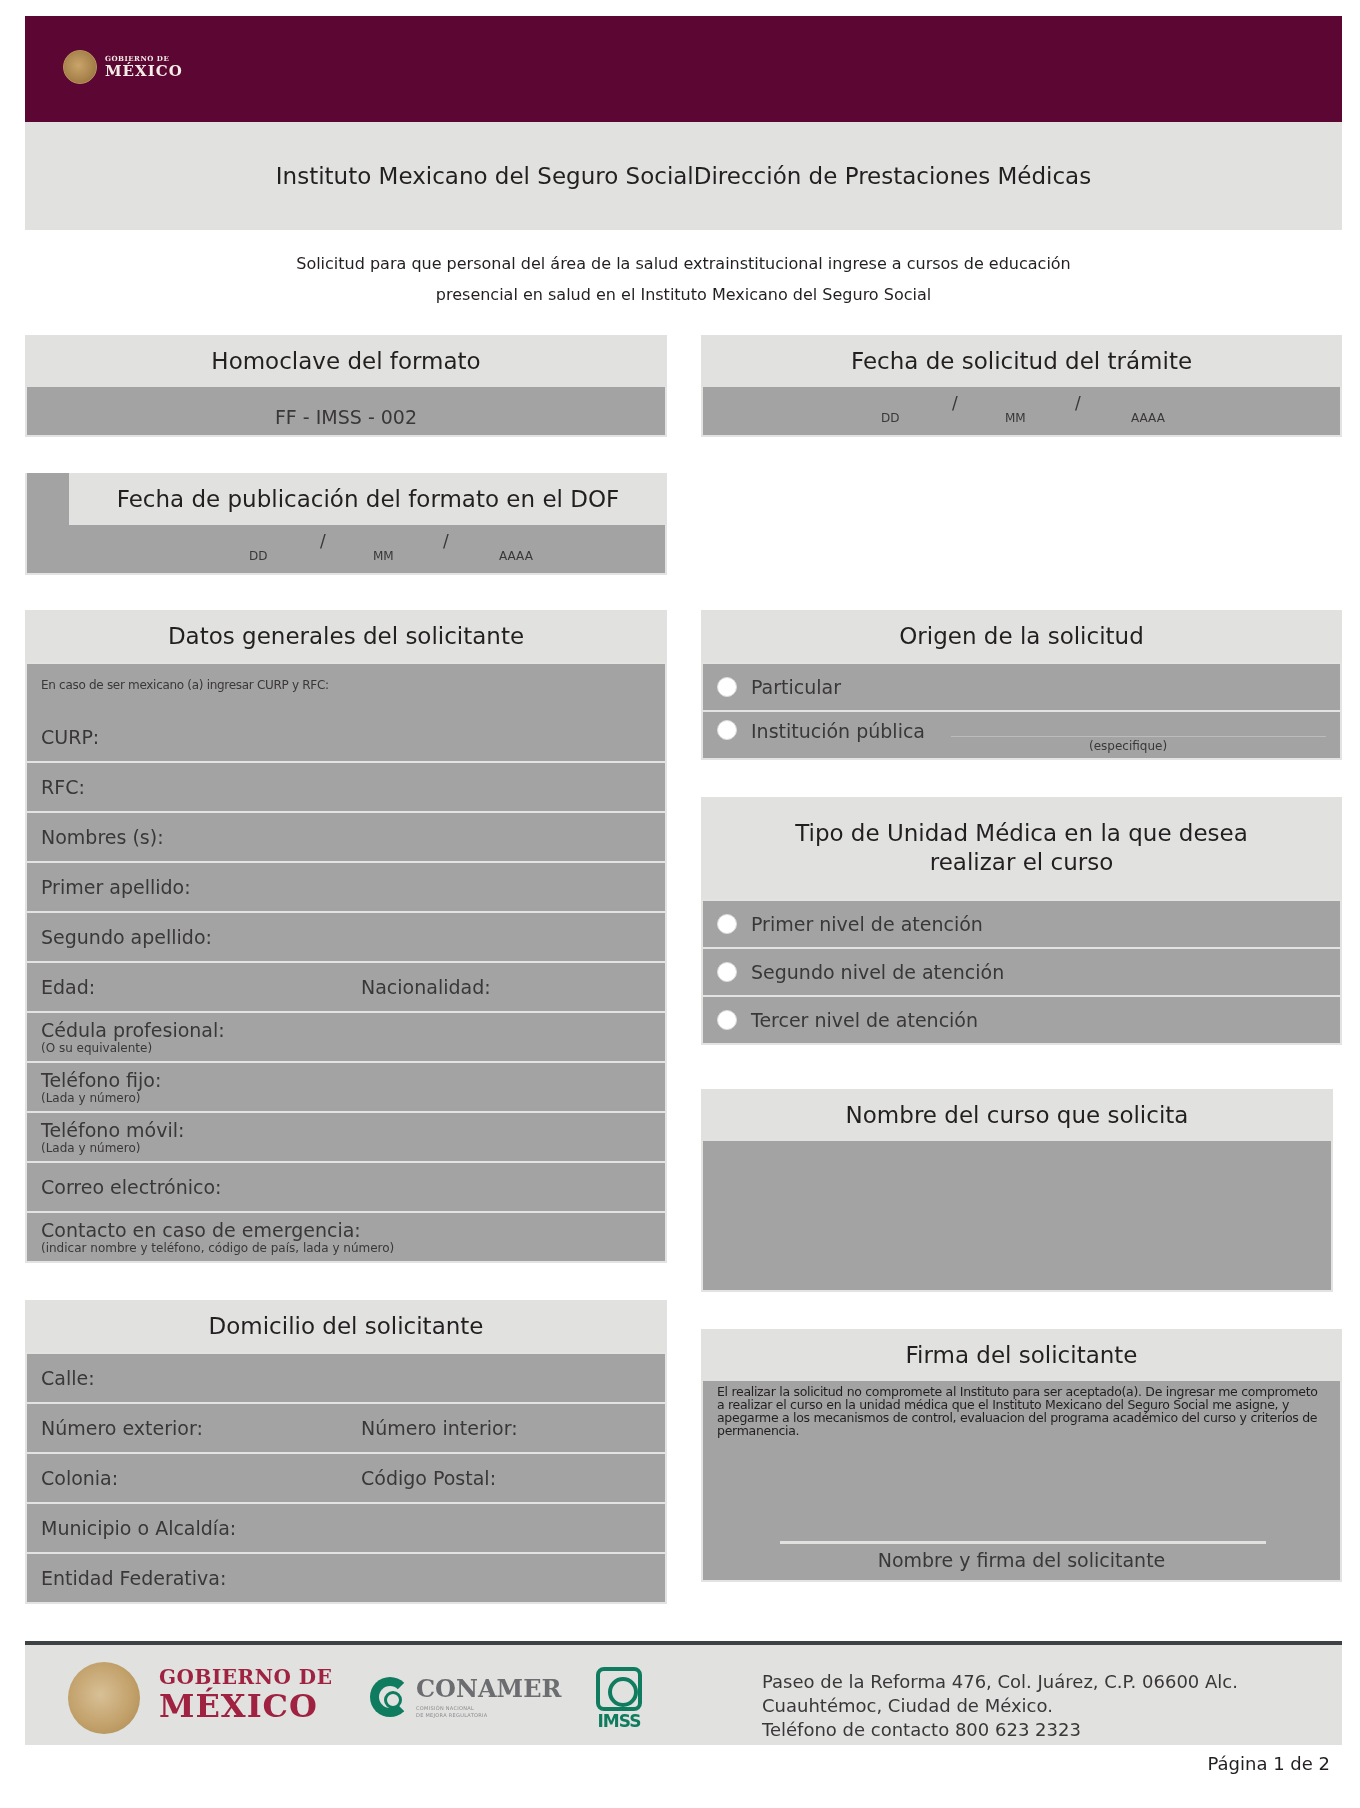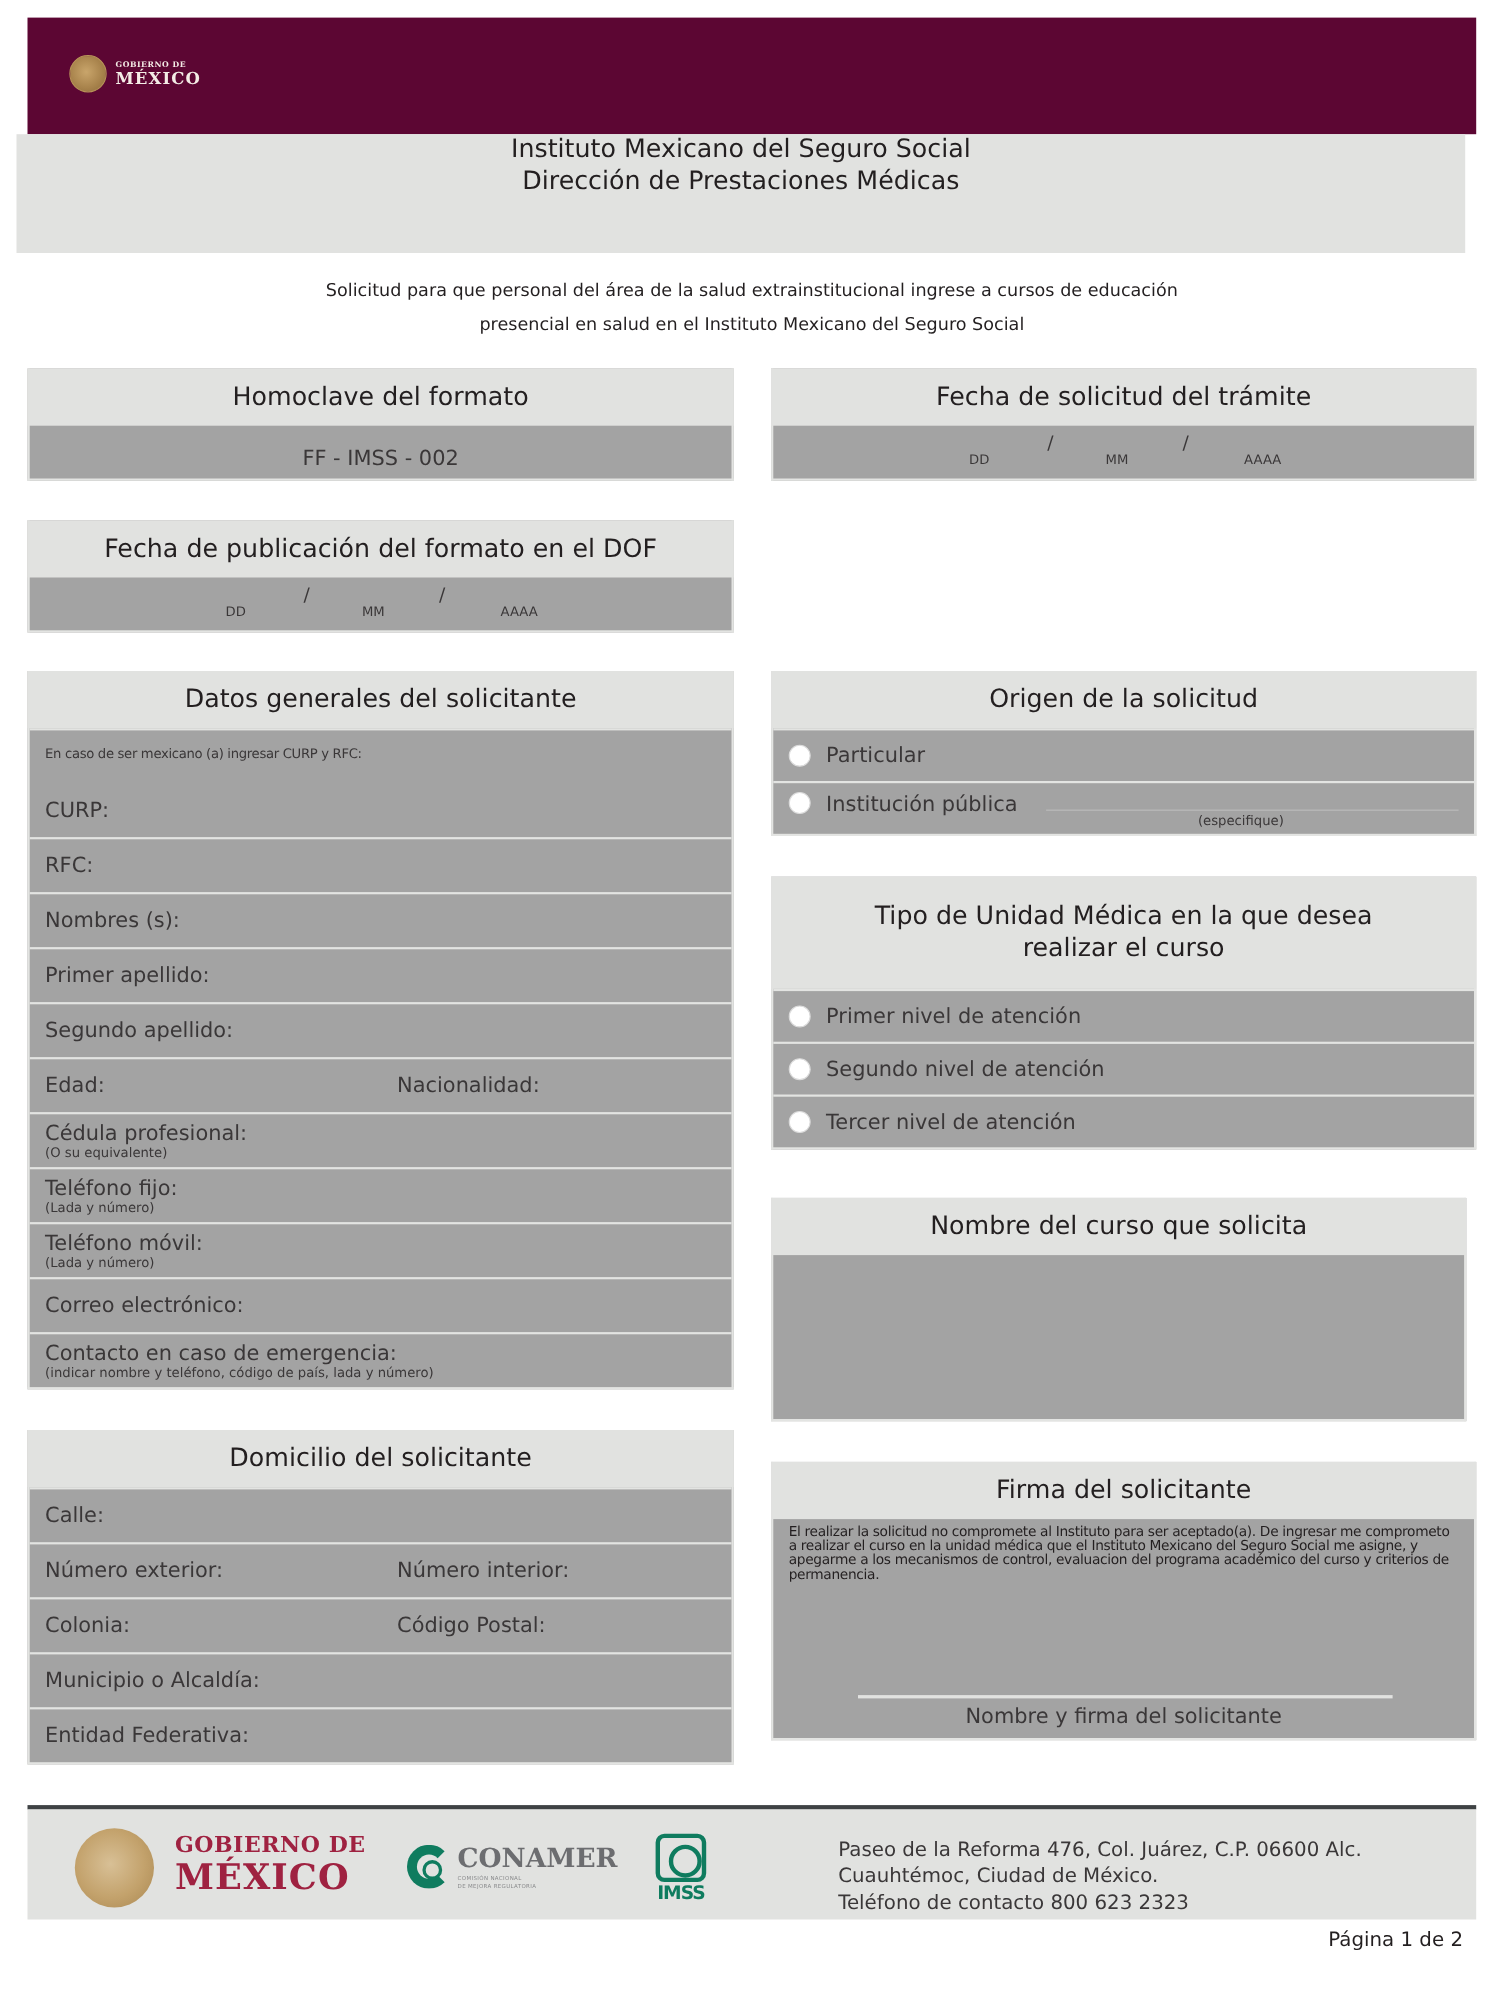--- a/index.html
+++ b/index.html
@@ -9,22 +9,22 @@
   .abs { position: absolute; }
 
   
   .topbar { left: 25px; top: 16px; width: 1317px; height: 106px; background: #5c0633; }
   .logo-small { position: absolute; left: 38px; top: 34px; display: flex; align-items: center; gap: 8px; }
   .seal-small { width: 34px; height: 34px; border-radius: 50%; background: radial-gradient(circle at 45% 45%, #c9a56b 0%, #a7824b 60%, #8a6a3a 100%); border: 1px solid #b89358; }
   .logo-small-text { color: #f4ece6; font-family: "DejaVu Serif", serif; line-height: 1; }
   .logo-small-text .l1 { font-size: 7px; letter-spacing: 0.5px; font-weight: bold; }
   .logo-small-text .l2 { font-size: 15px; font-weight: bold; letter-spacing: 1px; margin-top: 2px; }
 
-  .titleband { left: 15px; top: 122px; width: 1317px; height: 108px; background: #e1e2e0;
-    display: flex; flex-direction: column; align-items: center; }
+  .titleband { left: 25px; top: 122px; width: 1317px; height: 108px; background: #e1e2e0;
+    display: flex; flex-direction: row; align-items: center; justify-content: center; }
   .titleband div { font-size: 23px; line-height: 29px; color: #231f20; }
 
   .maintitle { left: 25px; top: 248px; width: 1317px; text-align: center; font-size: 16px; line-height: 31px; }
 
   
   .section { position: absolute; background: #a3a3a3; border: 2px solid #e3e4e2; border-top: none; }
   .section .hdr { background: #e1e2e0; height: 52px; display: flex; align-items: center; justify-content: center;
     font-size: 23px; color: #231f20; margin: 0 -2px; }
   .section .hdr.tall { height: 102px; text-align: center; line-height: 29px; }
 
@@ -98,21 +98,21 @@
   <div class="hdr">Fecha de solicitud del trámite</div>
   <div class="date-field">
     <span class="slash" style="left:249px;">/</span>
     <span class="slash" style="left:372px;">/</span>
     <span class="lbl" style="left:178px;">DD</span>
     <span class="lbl" style="left:302px;">MM</span>
     <span class="lbl" style="left:428px;">AAAA</span>
   </div>
 </div>
 
-<div class="section" style="left:25px; top:473px; width:642px; height:102px;">
+<div class="section" style="left:25px; top:473px; width:642px; height:102px;padding-left:44px;">
   <div class="hdr">Fecha de  publicación del formato en el DOF</div>
   <div class="date-field">
     <span class="slash" style="left:249px;">/</span>
     <span class="slash" style="left:372px;">/</span>
     <span class="lbl" style="left:178px;">DD</span>
     <span class="lbl" style="left:302px;">MM</span>
     <span class="lbl" style="left:428px;">AAAA</span>
   </div>
 </div>
 

